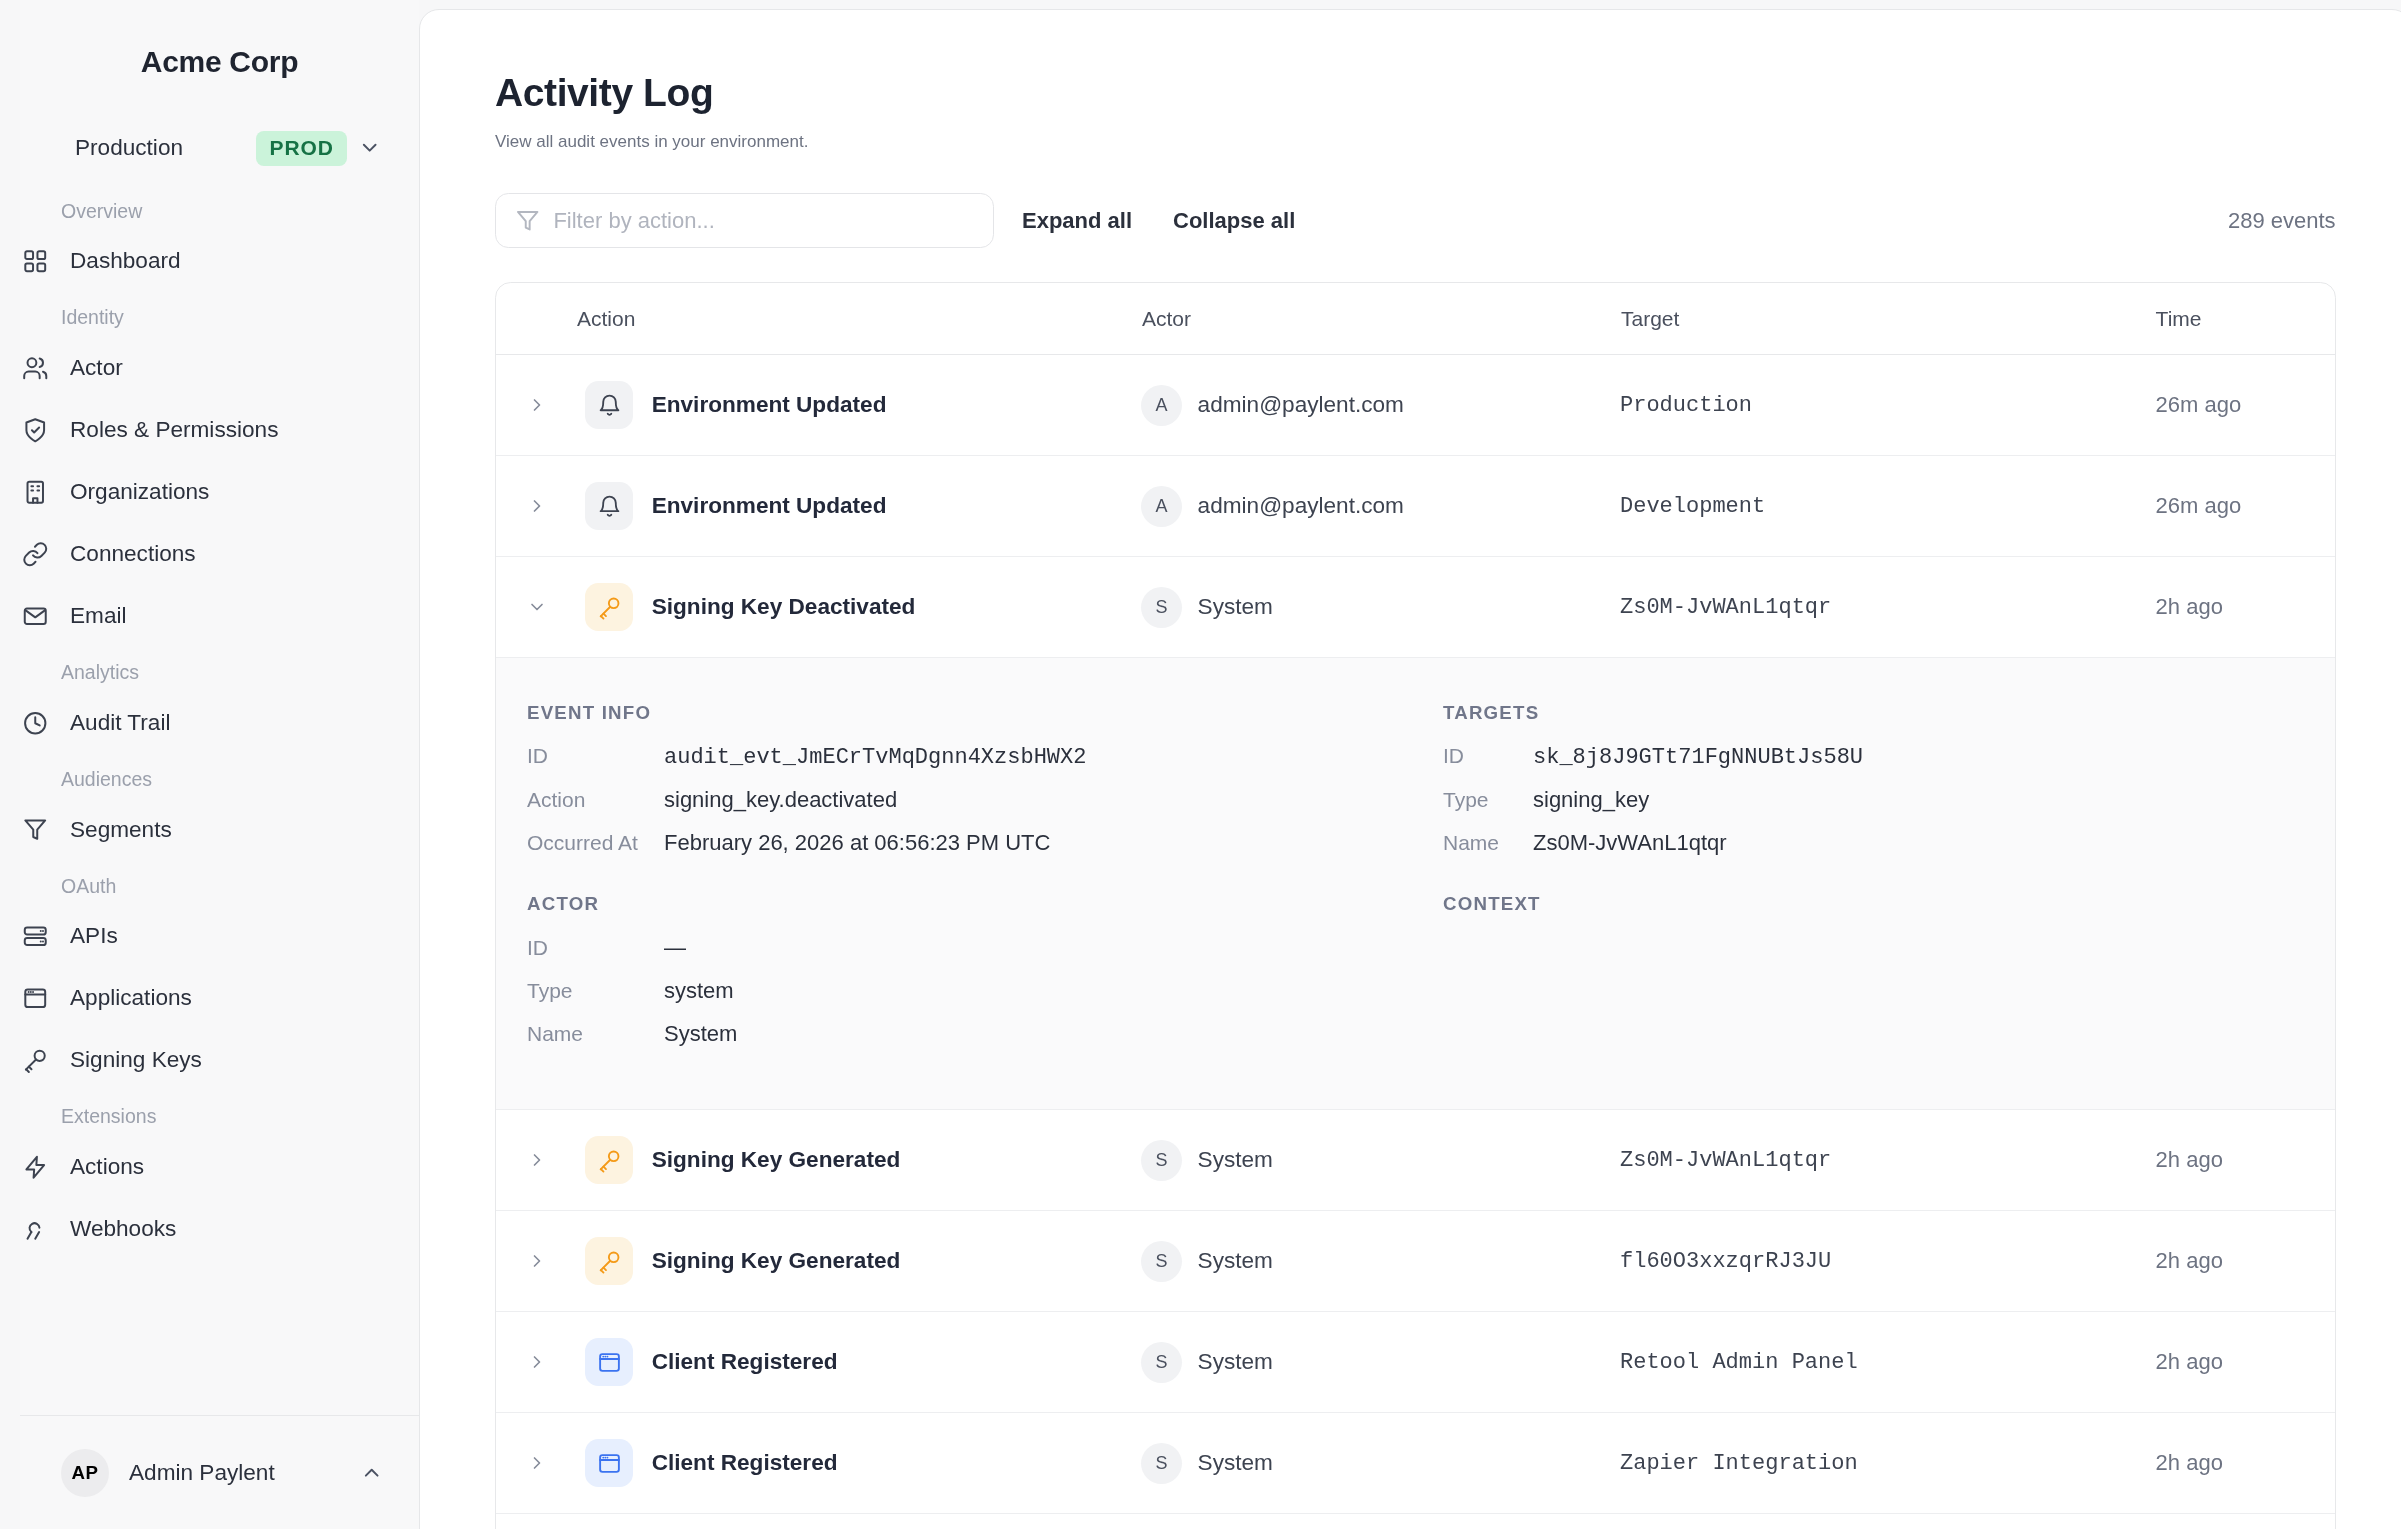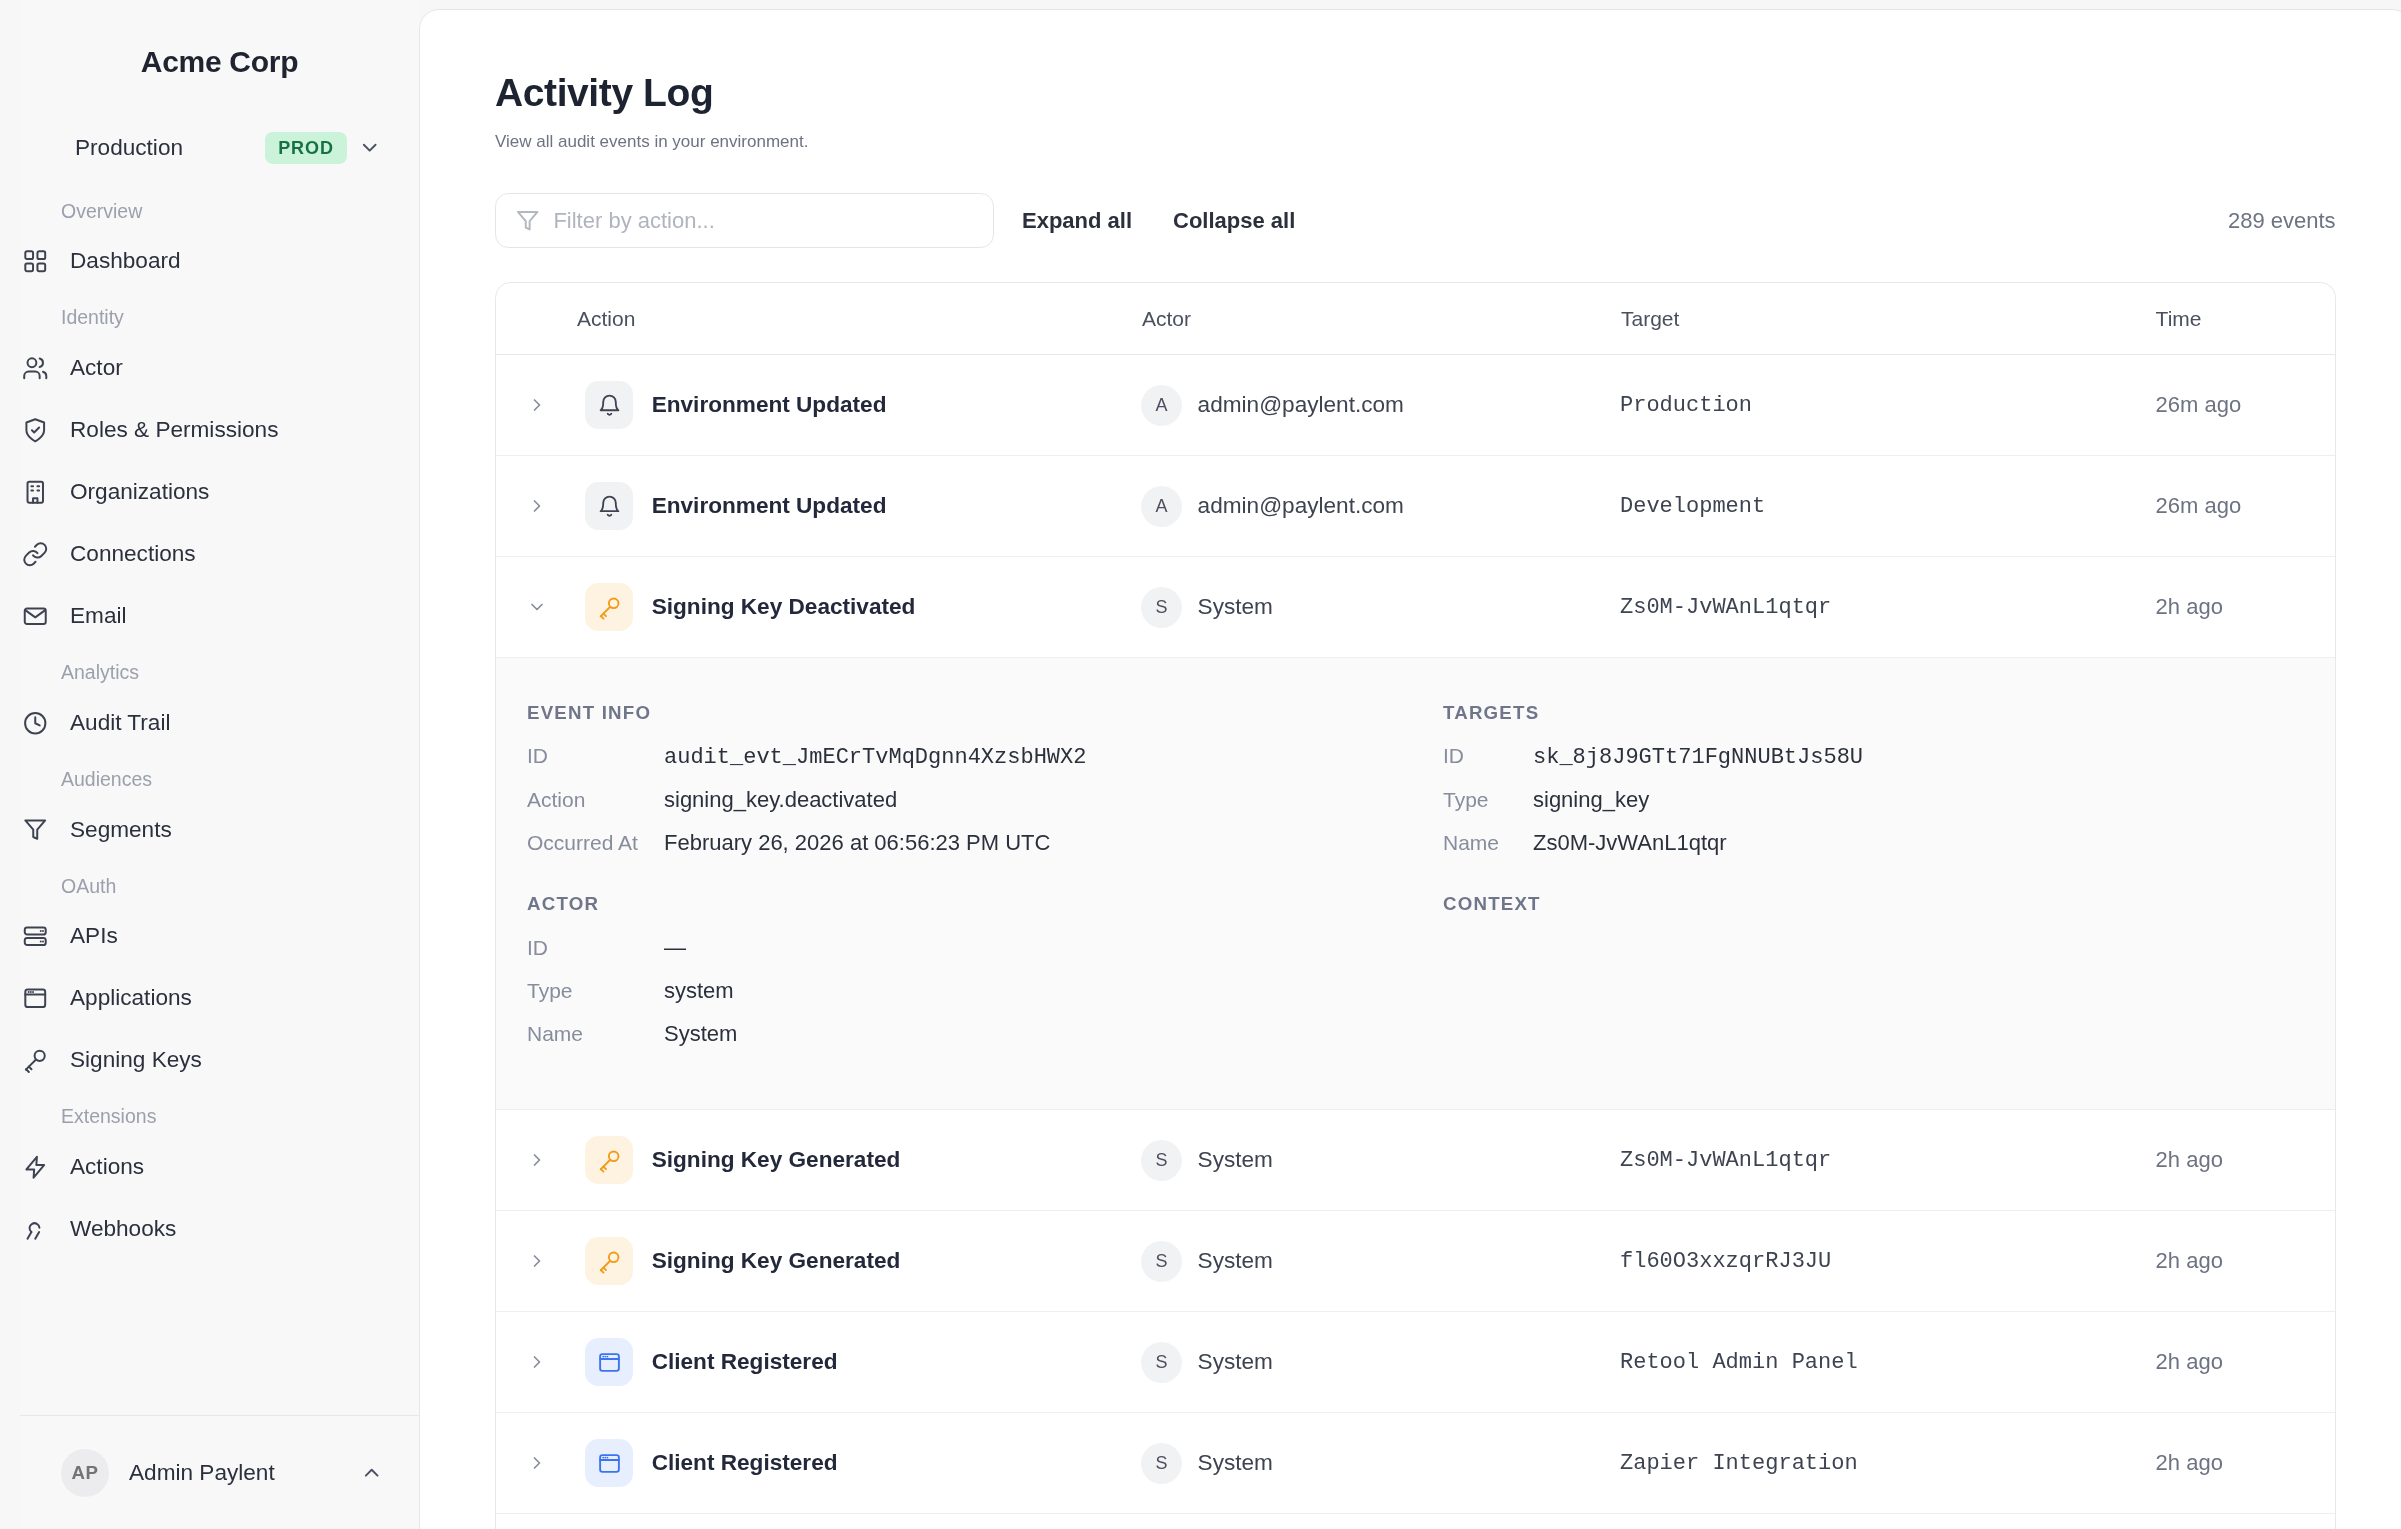--- a/index.html
+++ b/index.html
@@ -26,21 +26,21 @@
   .brand-name { font-size: 30px; font-weight: 700; color: #1f2430; letter-spacing: -0.3px; }
 
   .env-switcher {
     display: flex; align-items: center;
     margin: 0 36px 0 55px; height: 50px;
     gap: 9.4px;
   }
   .env-name { font-size: 22.6px; color: #2b303c; flex: 1; }
   .env-badge {
     background: #cbf3da; color: #167245;
-    font-size: 18px; font-weight: 700; letter-spacing: 0.9px;
+    font-size: 21px; font-weight: 700; letter-spacing: 0.9px;
     padding: 5.5px 13.3px; border-radius: 7.8px;
   }
   .env-caret { width: 26.5px; height: 26.5px; display: flex; align-items: center; justify-content: center; color: #4b5263; }
 
   .nav { flex: 1 1 auto; overflow: hidden; padding-top: 12.5px; }
   .nav-section-label {
     font-size: 19.5px; color: #9ba0ac;
     padding: 14px 0 7.8px 41px;
   }
   .nav-item {
@@ -54,21 +54,21 @@
   .sb-footer {
     flex: 0 0 auto; height: 115px;
     border-top: 1.6px solid #e7e8ea;
     background: #f8f8f9;
     display: flex; align-items: center;
     padding: 0 36px 0 41px; gap: 20px;
     position: absolute; bottom: 0; left: 0; right: 0;
   }
   .avatar-sq {
     width: 48px; height: 48px; border-radius: 50%;
-    background: #ececee; color: #737373;
+    background: #ececee; color: #000000;
     display: flex; align-items: center; justify-content: center;
     font-size: 18.7px; font-weight: 600; letter-spacing: 0.4px;
     flex: 0 0 48px;
   }
   .sb-footer .uname { flex: 1; font-size: 22.6px; color: #2b303c; }
   .sb-footer .caret { color: #4b5263; display: flex; align-items: center; }
 
   
   .main {
     flex: 1 1 auto; margin: 9.4px 9.4px 0 0;

